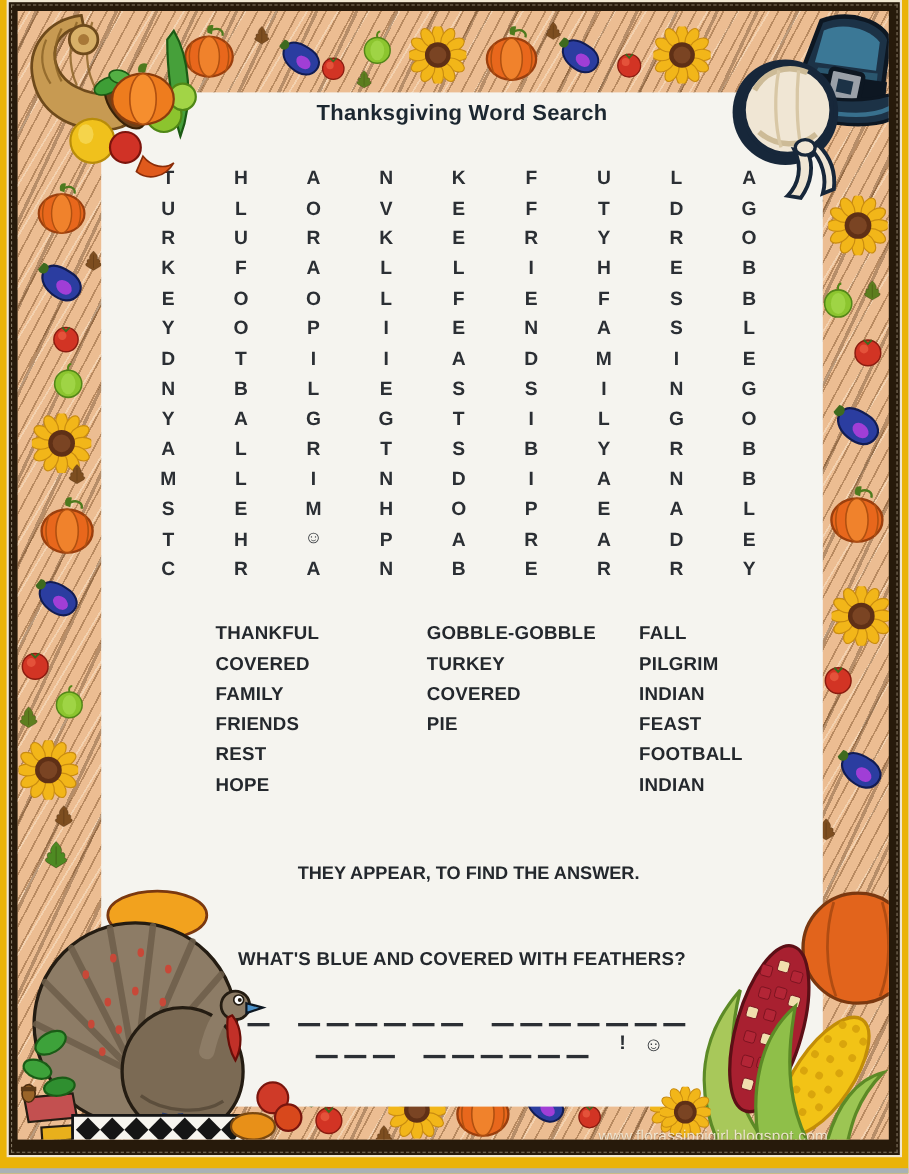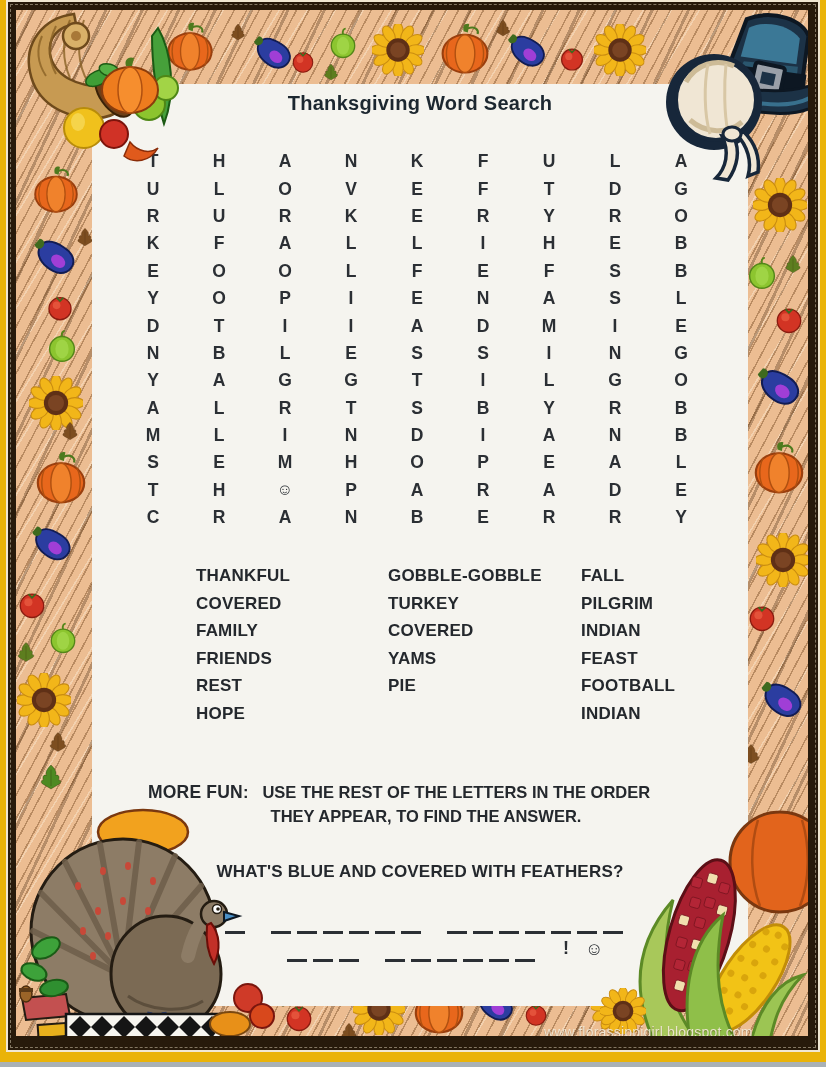--- a/index.html
+++ b/index.html
@@ -399,34 +399,32 @@
                 <div class="wl-item">COVERED</div>
                 <div class="wl-item">FAMILY</div>
                 <div class="wl-item">FRIENDS</div>
                 <div class="wl-item">REST</div>
                 <div class="wl-item">HOPE</div>
               </div>
               <div class="wl-col wl-col-1">
                 <div class="wl-item">GOBBLE-GOBBLE</div>
                 <div class="wl-item">TURKEY</div>
                 <div class="wl-item">COVERED</div>
-                <div class="wl-item">YAMS</div>
                 <div class="wl-item">PIE</div>
               </div>
               <div class="wl-col wl-col-2">
                 <div class="wl-item">FALL</div>
                 <div class="wl-item">PILGRIM</div>
                 <div class="wl-item">INDIAN</div>
                 <div class="wl-item">FEAST</div>
                 <div class="wl-item">FOOTBALL</div>
                 <div class="wl-item">INDIAN</div>
               </div>
             </div>
           <div class="morefun">
-            <div class="mf-line1"><span class="mf-label">MORE FUN</span><span>:</span><span class="mf-gap"></span><span>USE THE REST OF THE LETTERS IN THE ORDER</span></div>
             <div class="mf-line2">THEY APPEAR, TO FIND THE ANSWER.</div>
           </div>
           <div class="riddle">WHAT'S BLUE AND COVERED WITH FEATHERS?</div>
           <div class="answer answer-line1"><span class="blank-group"><span class="blank"></span></span><span class="blank-group"><span class="blank"></span><span class="blank"></span><span class="blank"></span><span class="blank"></span><span class="blank"></span><span class="blank"></span></span><span class="blank-group"><span class="blank"></span><span class="blank"></span><span class="blank"></span><span class="blank"></span><span class="blank"></span><span class="blank"></span><span class="blank"></span></span></div>
           <div class="answer answer-line2"><span class="blank-group"><span class="blank"></span><span class="blank"></span><span class="blank"></span></span><span class="blank-group"><span class="blank"></span><span class="blank"></span><span class="blank"></span><span class="blank"></span><span class="blank"></span><span class="blank"></span></span><span class="ans-end">!</span><span class="ans-smiley">☺</span></div>
         </div>
 
         <svg class="corner" viewBox="0 0 185 165" style="left:-4px;top:-8px;width:185px;height:165px">
           <path d="M62,12 C30,16 12,42 18,70 C24,100 50,116 84,116 C96,116 104,112 110,106 L96,84 C66,86 42,74 38,52 C36,36 46,24 64,22 Z" fill="#c79a52" stroke="#6e4a1c" stroke-width="2.5"></path>
           <path d="M30,34 C24,48 26,62 34,74 M44,24 C36,40 36,58 44,72 M58,18 C50,36 50,58 58,76 M72,18 C64,40 66,64 76,80" stroke="#8a6226" stroke-width="2" fill="none" opacity=".8"></path>

